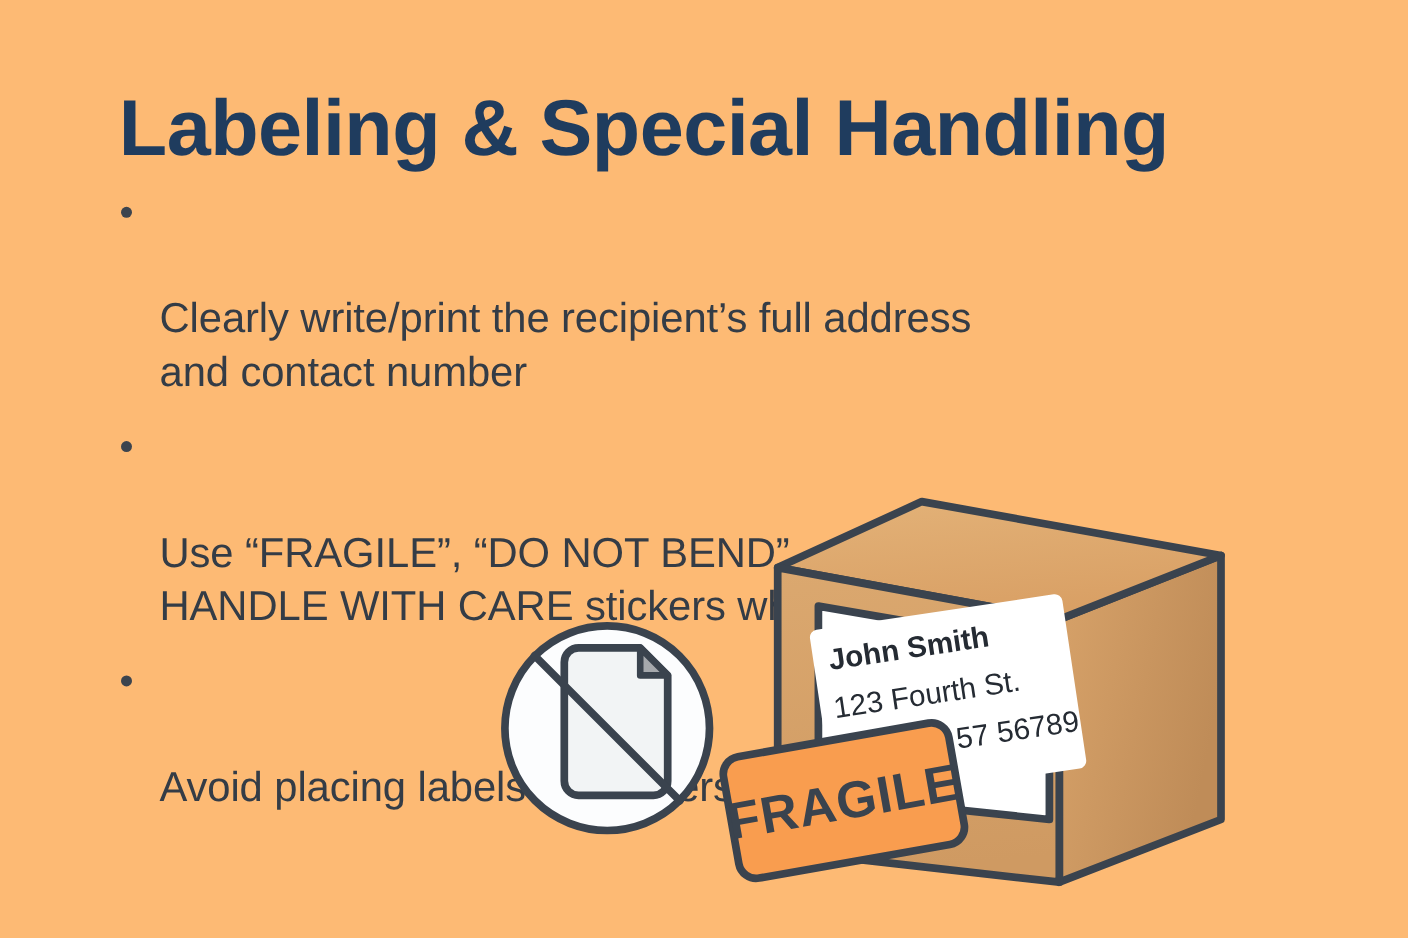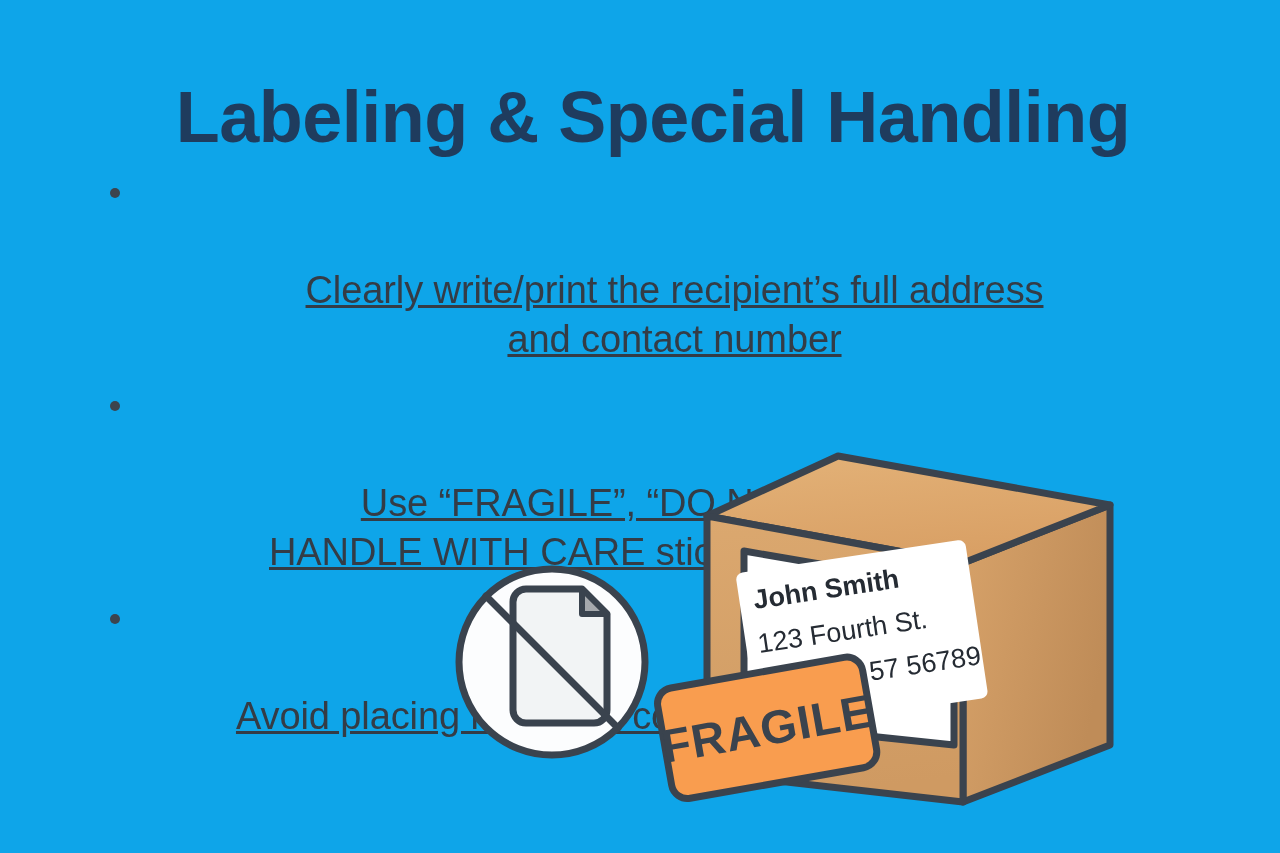--- a/index.html
+++ b/index.html
@@ -11,23 +11,22 @@
     height: 853px;
     overflow: hidden;
     font-family: "Liberation Sans", sans-serif;
     background: #f1f6fc;
   }
 
   #slide {
     position: relative;
     width: 1280px;
     height: 853px;
-    background: #0ea5e9;
+    background: #fdba74;
     overflow: hidden;
-    text-align: center;
   }
 
   
   #title {
     position: absolute;
     left: 108px;
     top: 33px;
     width: 1090px;
     font-size: 72px;
     line-height: 1.0;
@@ -46,21 +45,20 @@
   }
   .bullet-row {
     position: relative;
     padding-left: 41px;
     margin-bottom: 17px;
     color: #343c46;
     font-size: 38px;
     line-height: 1.29;
     letter-spacing: -0.1px;
     white-space: pre-line;
-    text-decoration: underline;
   }
   .bullet-row:last-child { margin-bottom: 0; }
   .bullet-dot {
     position: absolute;
     left: 6px;
     top: 20px;
     width: 10px;
     height: 10px;
     border-radius: 50%;
     background: #3c444e;

